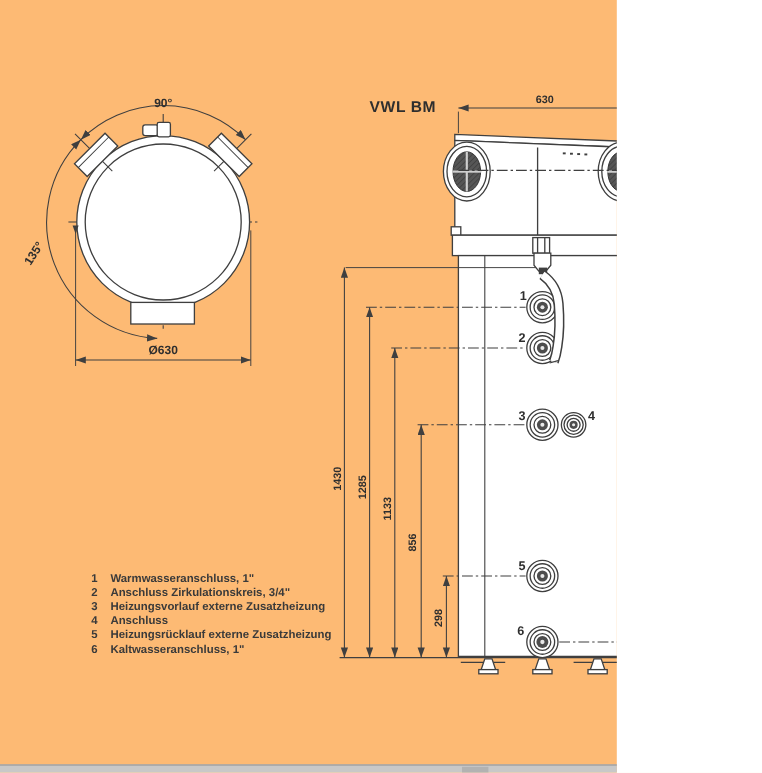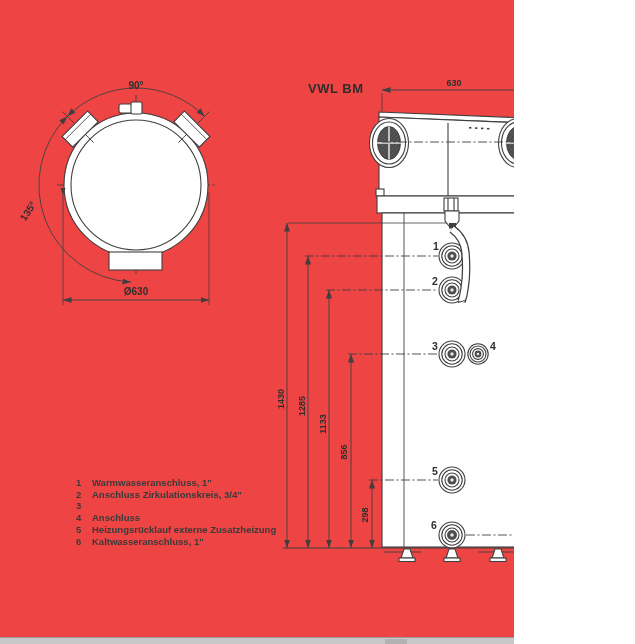--- a/index.html
+++ b/index.html
@@ -1,16 +1,16 @@
 <!DOCTYPE html>
 <html><head>
 <meta charset="utf-8">
 <style>
   html,body{margin:0;padding:0;background:#ffffff;}
-  .stage{position:relative;width:514px;height:644px;background:#ef4444;overflow:hidden;
+  .stage{position:relative;width:514px;height:644px;background:#fdba74;overflow:hidden;
          font-family:"Liberation Sans",sans-serif;color:#2e2e2e;}
   svg{position:absolute;left:0;top:0;}
   svg text{font-family:"Liberation Sans",sans-serif;fill:#2e2e2e;}
   .dimtext{font-size:9px;font-weight:600;}
   .bigdim{font-size:10px;font-weight:700;}
   .conn-num{font-size:10.5px;font-weight:700;}
   .model{font-size:13px;font-weight:700;letter-spacing:.5px;}
   .legend{position:absolute;left:76px;top:477px;font-size:9.5px;font-weight:600;
           color:#3a3a3a;line-height:11.7px;}
   .legend-row{display:flex;}
@@ -262,20 +262,21 @@
   <div class="legend-row">
     <span class="legend-num">1</span>
     <span class="legend-label">Warmwasseranschluss, 1"</span>
   </div>
   <div class="legend-row">
     <span class="legend-num">2</span>
     <span class="legend-label">Anschluss Zirkulationskreis, 3/4"</span>
   </div>
   <div class="legend-row">
     <span class="legend-num">3</span>
+    <span class="legend-label">Heizungsvorlauf externe Zusatzheizung</span>
   </div>
   <div class="legend-row">
     <span class="legend-num">4</span>
     <span class="legend-label">Anschluss</span>
   </div>
   <div class="legend-row">
     <span class="legend-num">5</span>
     <span class="legend-label">Heizungsrücklauf externe Zusatzheizung</span>
   </div>
   <div class="legend-row">

